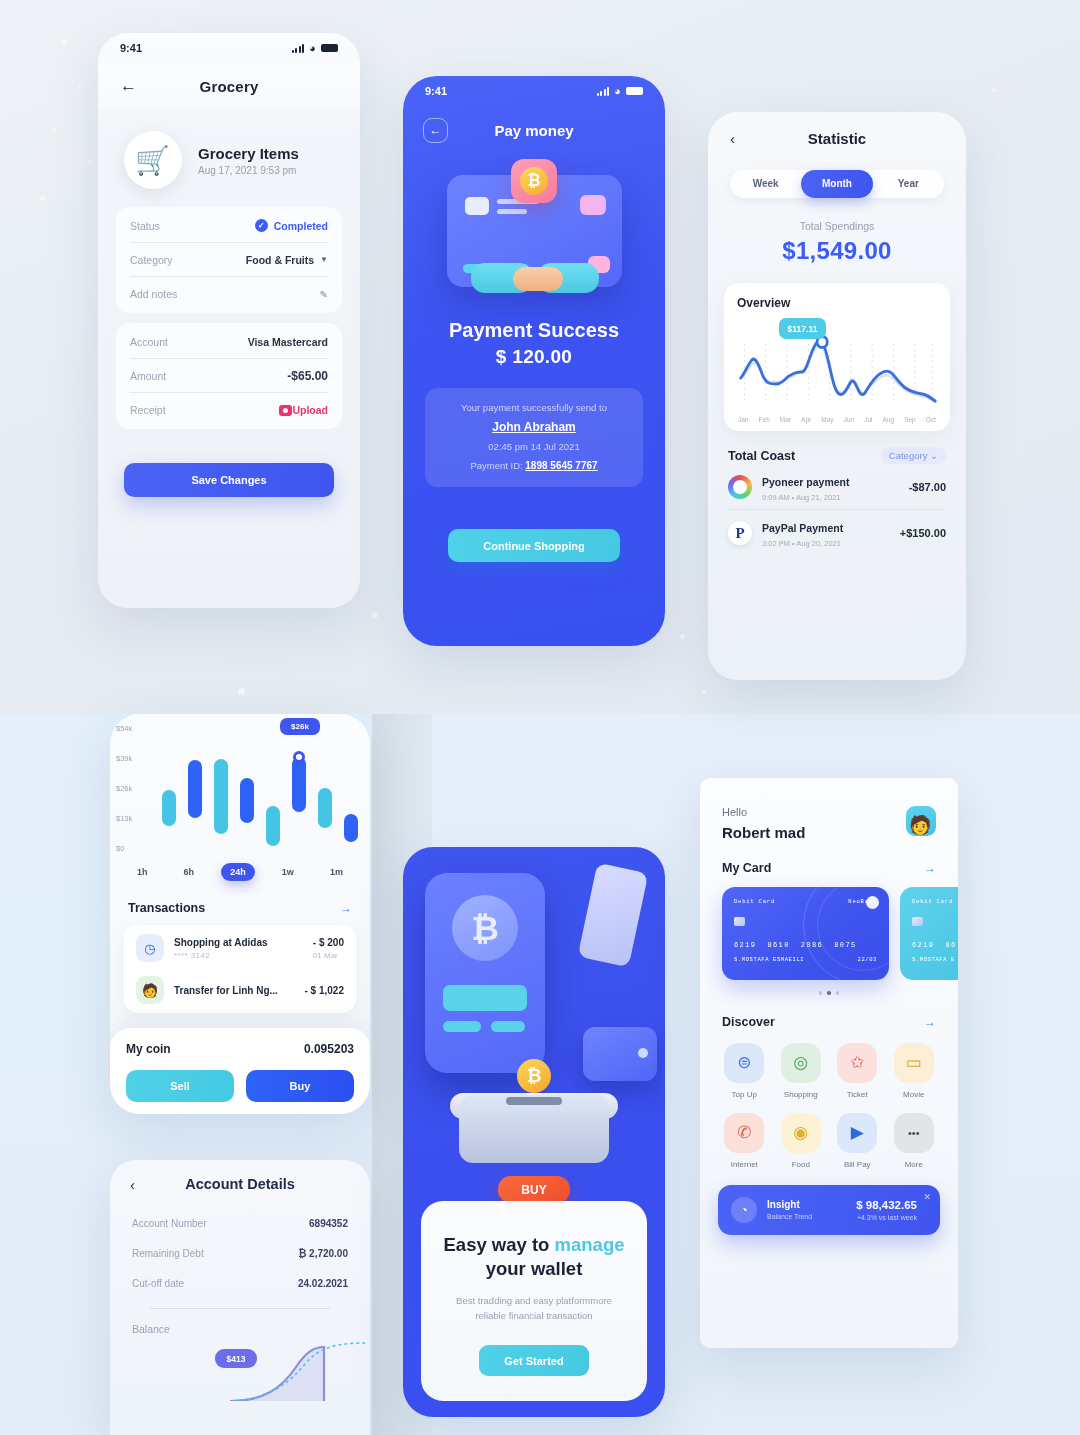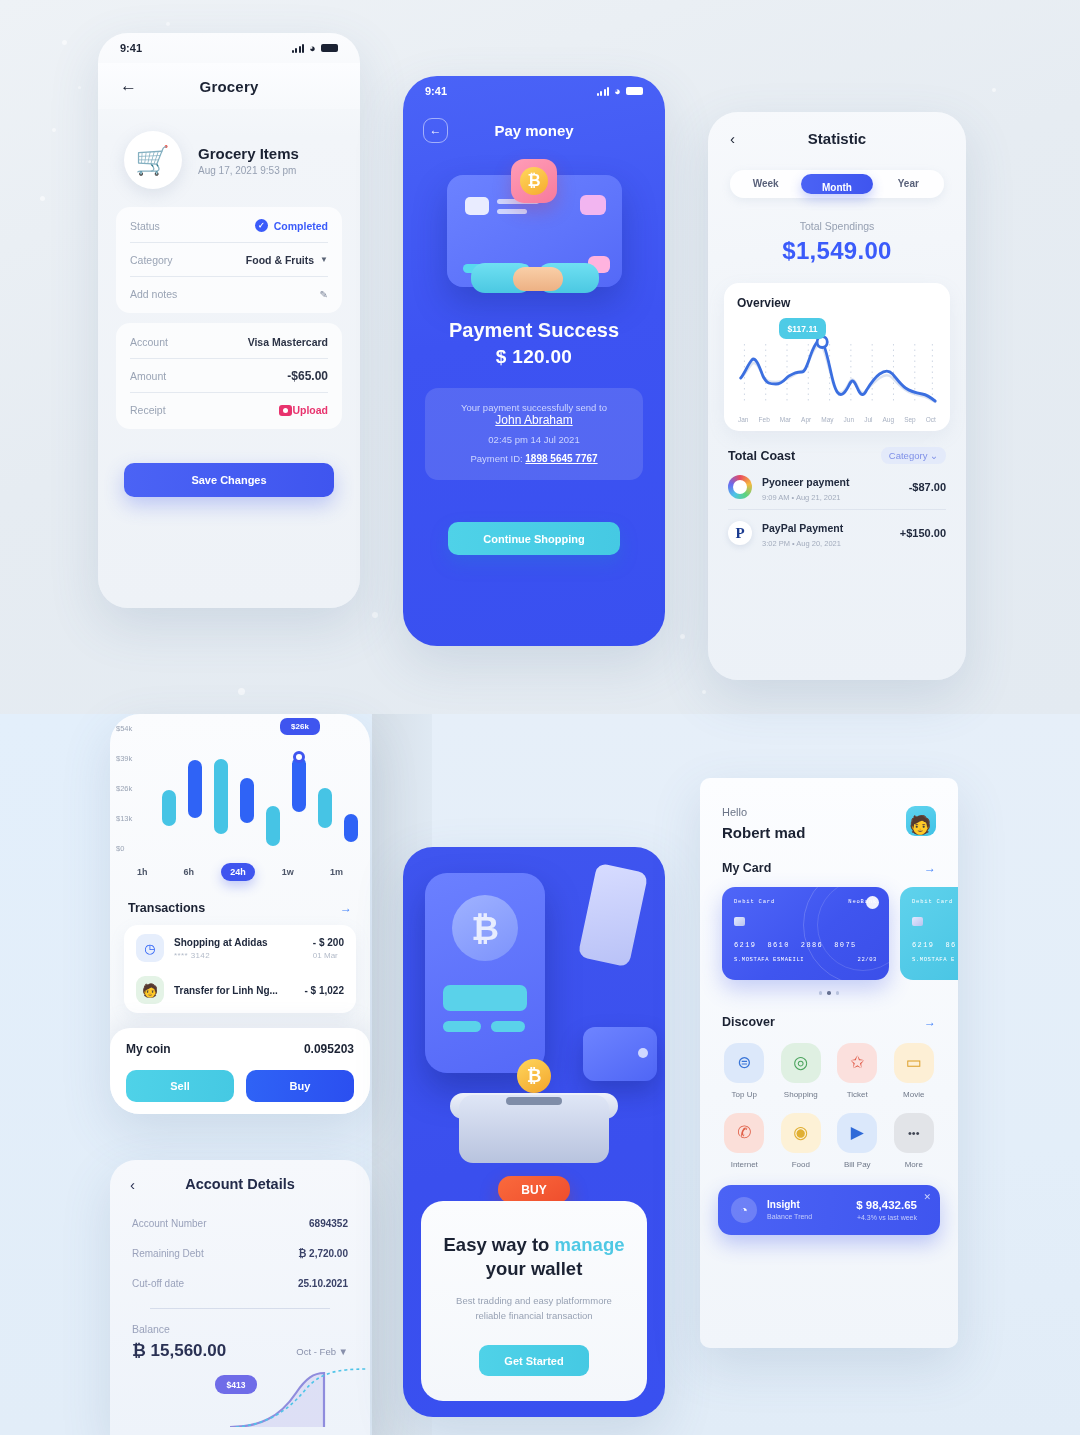--- a/index.html
+++ b/index.html
@@ -116,41 +116,41 @@
   .hand-l { left:0; width:62px; }
   .hand-r { right:0; width:62px; }
   .hand-skin { position:absolute; left:42px; bottom:2px; width:50px; height:24px;
     border-radius:12px; background:linear-gradient(180deg,#f9cfa8,#edb184); }
   .pay-h1 { text-align:center; font-size:20px; font-weight:700; margin-top:6px; }
   .pay-amt { text-align:center; font-size:19px; font-weight:700; margin-top:4px;
     letter-spacing:.3px; }
   .pay-box { margin:20px 22px 0; background:rgba(255,255,255,.13); border-radius:13px;
     padding:14px 10px 16px; text-align:center; }
   .pb-l1 { font-size:9.5px; color:#cdd5ff; }
-  .pb-name { font-size:12px; font-weight:400; text-decoration:underline; }
+  .pb-name { font-size:12px; font-weight:700; margin-top:7px; text-decoration:underline; }
   .pb-time { font-size:9.5px; color:#cdd5ff; margin-top:7px; }
   .pb-id { font-size:9.5px; color:#cdd5ff; margin-top:8px; }
   .pb-id b { color:#fff; text-decoration:underline; font-size:10px; }
   .btn-teal { margin:42px 45px 0; height:33px; border-radius:10px;
     background:linear-gradient(95deg,#4fd2e8,#45c9e3); color:#fff; font-size:11px;
     font-weight:700; display:flex; align-items:center; justify-content:center;
     box-shadow:0 8px 18px rgba(30,140,200,.25); }
 
   
   #phone-stat { left:708px; top:112px; width:258px; height:568px;
     background:linear-gradient(175deg,#f7f9fc 0%,#eff3f8 50%,#ecf1f7 100%); color:#1b2233; }
   .st-nav { display:flex; align-items:center; height:52px; padding:0 22px; }
   .st-back { font-size:15px; width:22px; }
   .st-title { flex:1; text-align:center; font-size:15px; font-weight:700; margin-left:-22px; }
   .seg { margin:6px 22px 0; height:28px; border-radius:14px;
     background:rgba(255,255,255,.85); display:flex; align-items:center;
     box-shadow:0 3px 10px rgba(140,160,190,.14); }
   .seg div { flex:1; text-align:center; font-size:10px; font-weight:600; color:#5c6strip; color:#59617a; line-height:28px; }
   .seg .on { background:linear-gradient(95deg,#4b63f5,#3f55ef); color:#fff; border-radius:14px;
-    height:20px; box-shadow:0 5px 12px rgba(70,95,240,.3); }
+    height:28px; box-shadow:0 5px 12px rgba(70,95,240,.3); }
   .st-lbl { text-align:center; font-size:10.5px; color:#96a0b2; margin-top:22px; }
   .st-big { text-align:center; font-size:24px; font-weight:700; color:#3b5bfa; margin-top:5px;
     letter-spacing:.3px; }
   .ov-card { margin:18px 16px 0; background:#fff; border-radius:15px; padding:13px 13px 8px;
     box-shadow:0 6px 18px rgba(140,160,190,.1); }
   .ov-title { font-size:12px; font-weight:700; }
   .ov-tip { width:47px; height:21px; border-radius:7px; background:#4ecbe6; color:#fff;
     font-size:8.5px; font-weight:700; display:flex; align-items:center;
     justify-content:center; position:absolute; }
   .ov-chart { position:relative; height:98px; margin-top:6px; }
@@ -635,30 +635,24 @@
   <div class="ac-row">
     <span class="l">Account Number</span>
     <span class="r">6894352</span>
   </div>
   <div class="ac-row">
     <span class="l">Remaining Debt</span>
     <span class="r">₿ 2,720.00</span>
   </div>
   <div class="ac-row">
     <span class="l">Cut-off date</span>
-    <span class="r">25.10.2021</span>
+    <span class="r">24.02.2021</span>
   </div>
   <div class="ac-div"></div>
   <div class="ac-bal-l">Balance</div>
-  <div class="ac-bal">
-    <span class="ac-bal-v">₿ 15,560.00</span>
-    <span class="ac-period">
-      <span>Oct - Feb</span> ▼
-    </span>
-  </div>
   <div class="ac-chart">
     <div class="ac-tip">$413</div>
     <svg width="260" height="60" viewBox="0 0 260 60">
       <path d="M120,60 C150,60 170,50 186,26 C196,11 204,6 214,6 L214,60 Z" fill="#c8c8ef" opacity=".45"></path>
       <path d="M120,60 C150,60 170,50 186,26 C196,11 204,6 214,6 L214,60" fill="none" stroke="#8f8cdd" stroke-width="2.2"></path>
       <path d="M126,60 C156,58 178,44 196,22 C210,6 226,2 258,2" fill="none" stroke="#4ec4e8" stroke-width="1.6" stroke-dasharray="3,3"></path>
     </svg>
   </div>
 </div>
 

